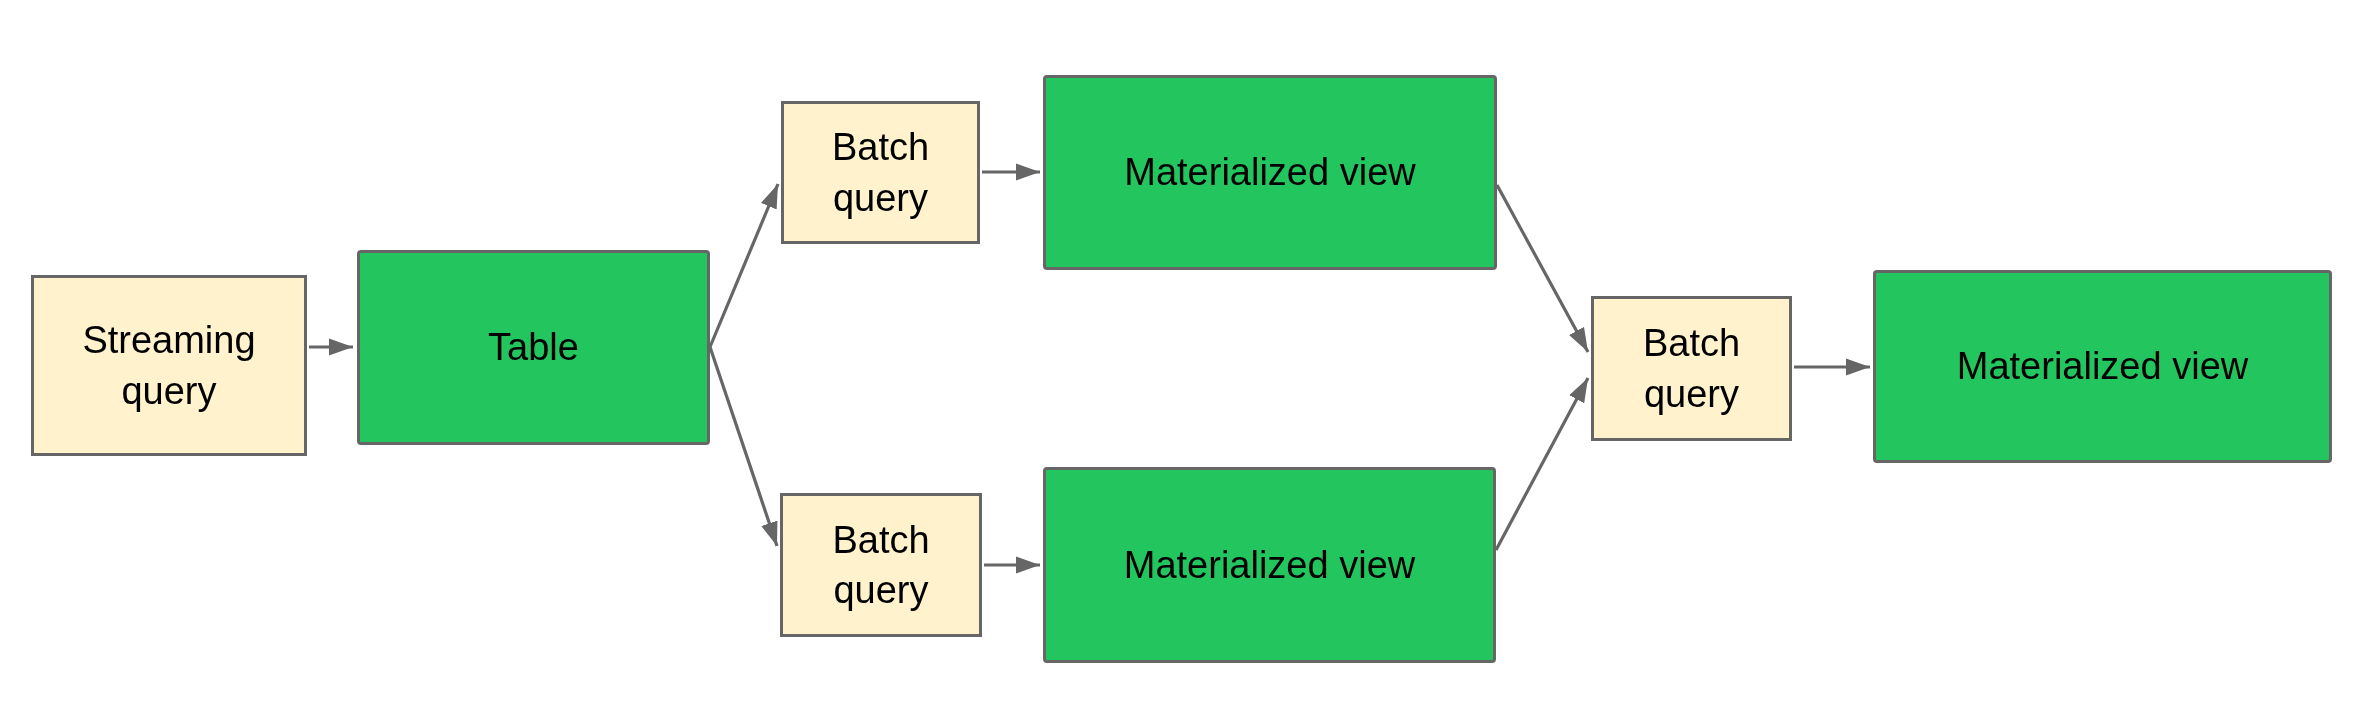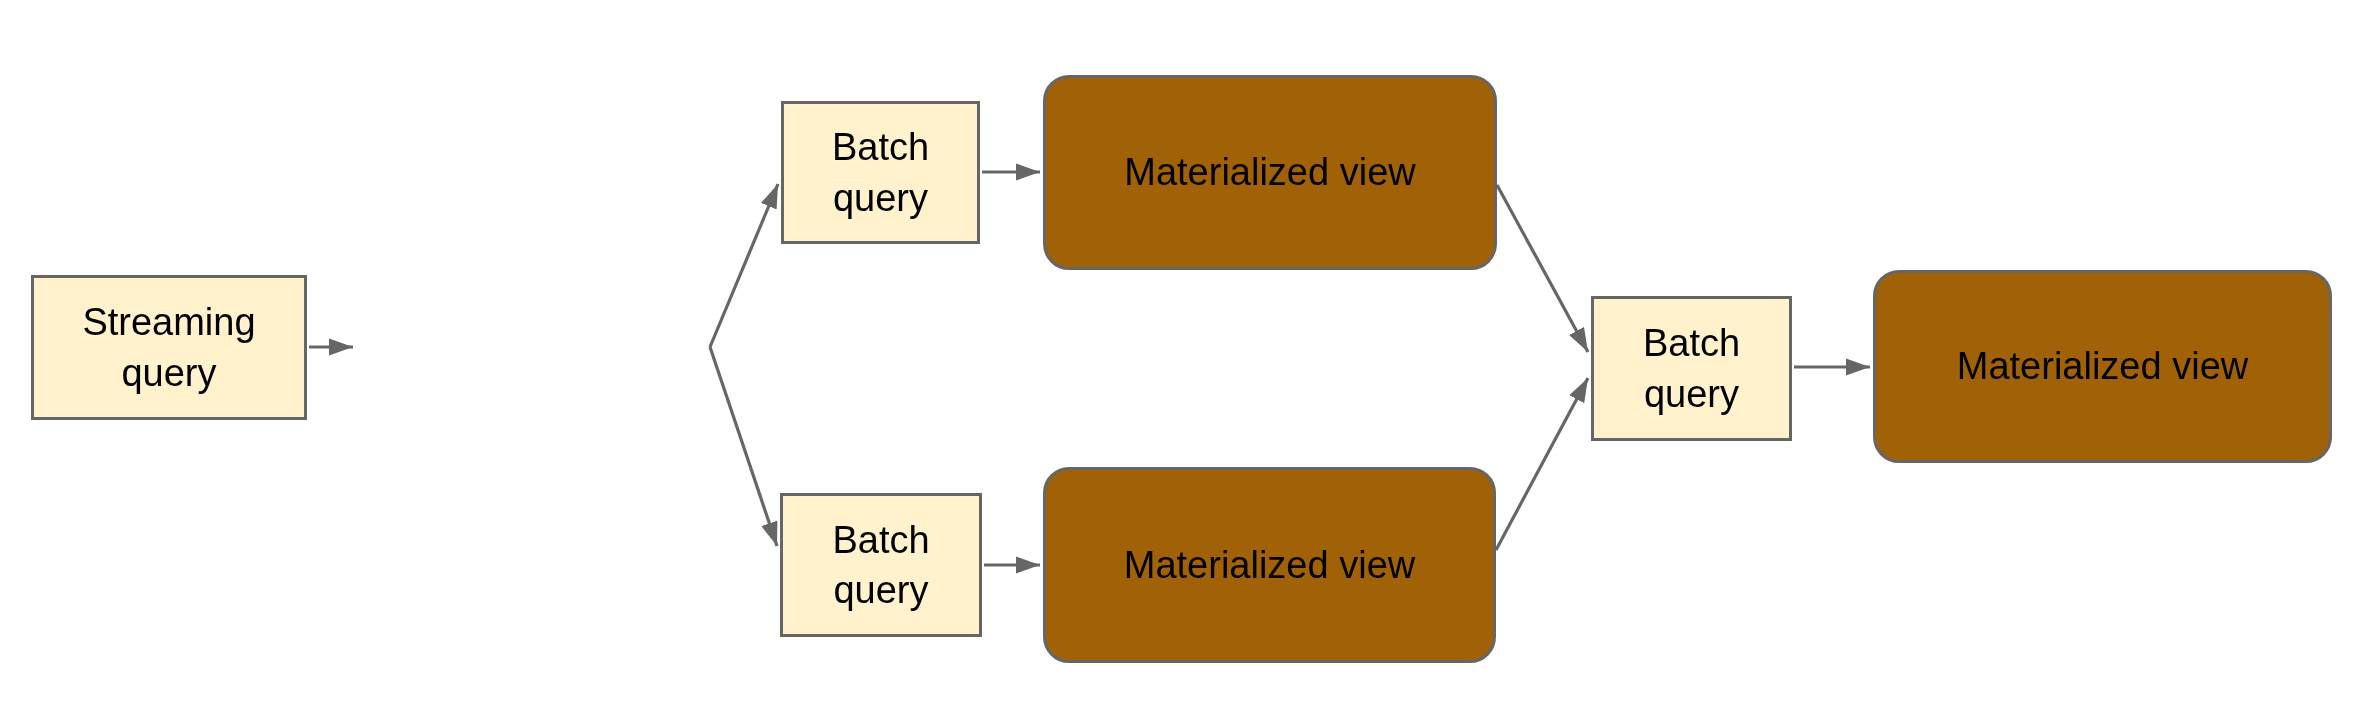--- a/index.html
+++ b/index.html
@@ -42,26 +42,26 @@
   .node .label {
     white-space: pre-line;
     pointer-events: none;
   }
   .node.query {
     background: #FFF2CC;
     border-radius: 0;
     align-items: center;
   }
   .node.view {
-    background: #a16207;
-    border-radius: 26px;
+    background: #22c55e;
+    border-radius: 4px;
     text-align: center;
   }
   
-  #n-streaming-query        { left: 31px;   top: 275px; width: 276px; height: 145px; }
+  #n-streaming-query        { left: 31px;   top: 275px; width: 276px; height: 181px; }
   #n-table                  { left: 357px;  top: 250px; width: 353px; height: 195px; }
   #n-batch-query-top        { left: 781px;  top: 101px; width: 199px; height: 143px; }
   #n-materialized-view-top  { left: 1043px; top: 75px;  width: 454px; height: 195px; }
   #n-batch-query-bottom     { left: 780px;  top: 493px; width: 202px; height: 144px; }
   #n-materialized-view-bottom { left: 1043px; top: 467px; width: 453px; height: 196px; }
   #n-batch-query-final      { left: 1591px; top: 296px; width: 201px; height: 145px; }
   #n-materialized-view-final { left: 1873px; top: 270px; width: 459px; height: 193px; }
 </style>
 </head>
 <body>
@@ -82,20 +82,23 @@
     <line class="edge" x1="1497" y1="185" x2="1588" y2="352" marker-end="url(#arrowhead)"></line>
     <line class="edge" x1="1496" y1="550" x2="1588" y2="378" marker-end="url(#arrowhead)"></line>
     <line class="edge" x1="1794" y1="367" x2="1870" y2="367" marker-end="url(#arrowhead)"></line>
   </svg>
 
   <div class="node query" id="n-streaming-query">
     <span class="label">Streaming
 query</span>
   </div>
 
+  <div class="node view" id="n-table">
+    <span class="label">Table</span>
+  </div>
 
   <div class="node query" id="n-batch-query-top">
     <span class="label">Batch
 query</span>
   </div>
 
   <div class="node view" id="n-materialized-view-top">
     <span class="label">Materialized view</span>
   </div>
 

